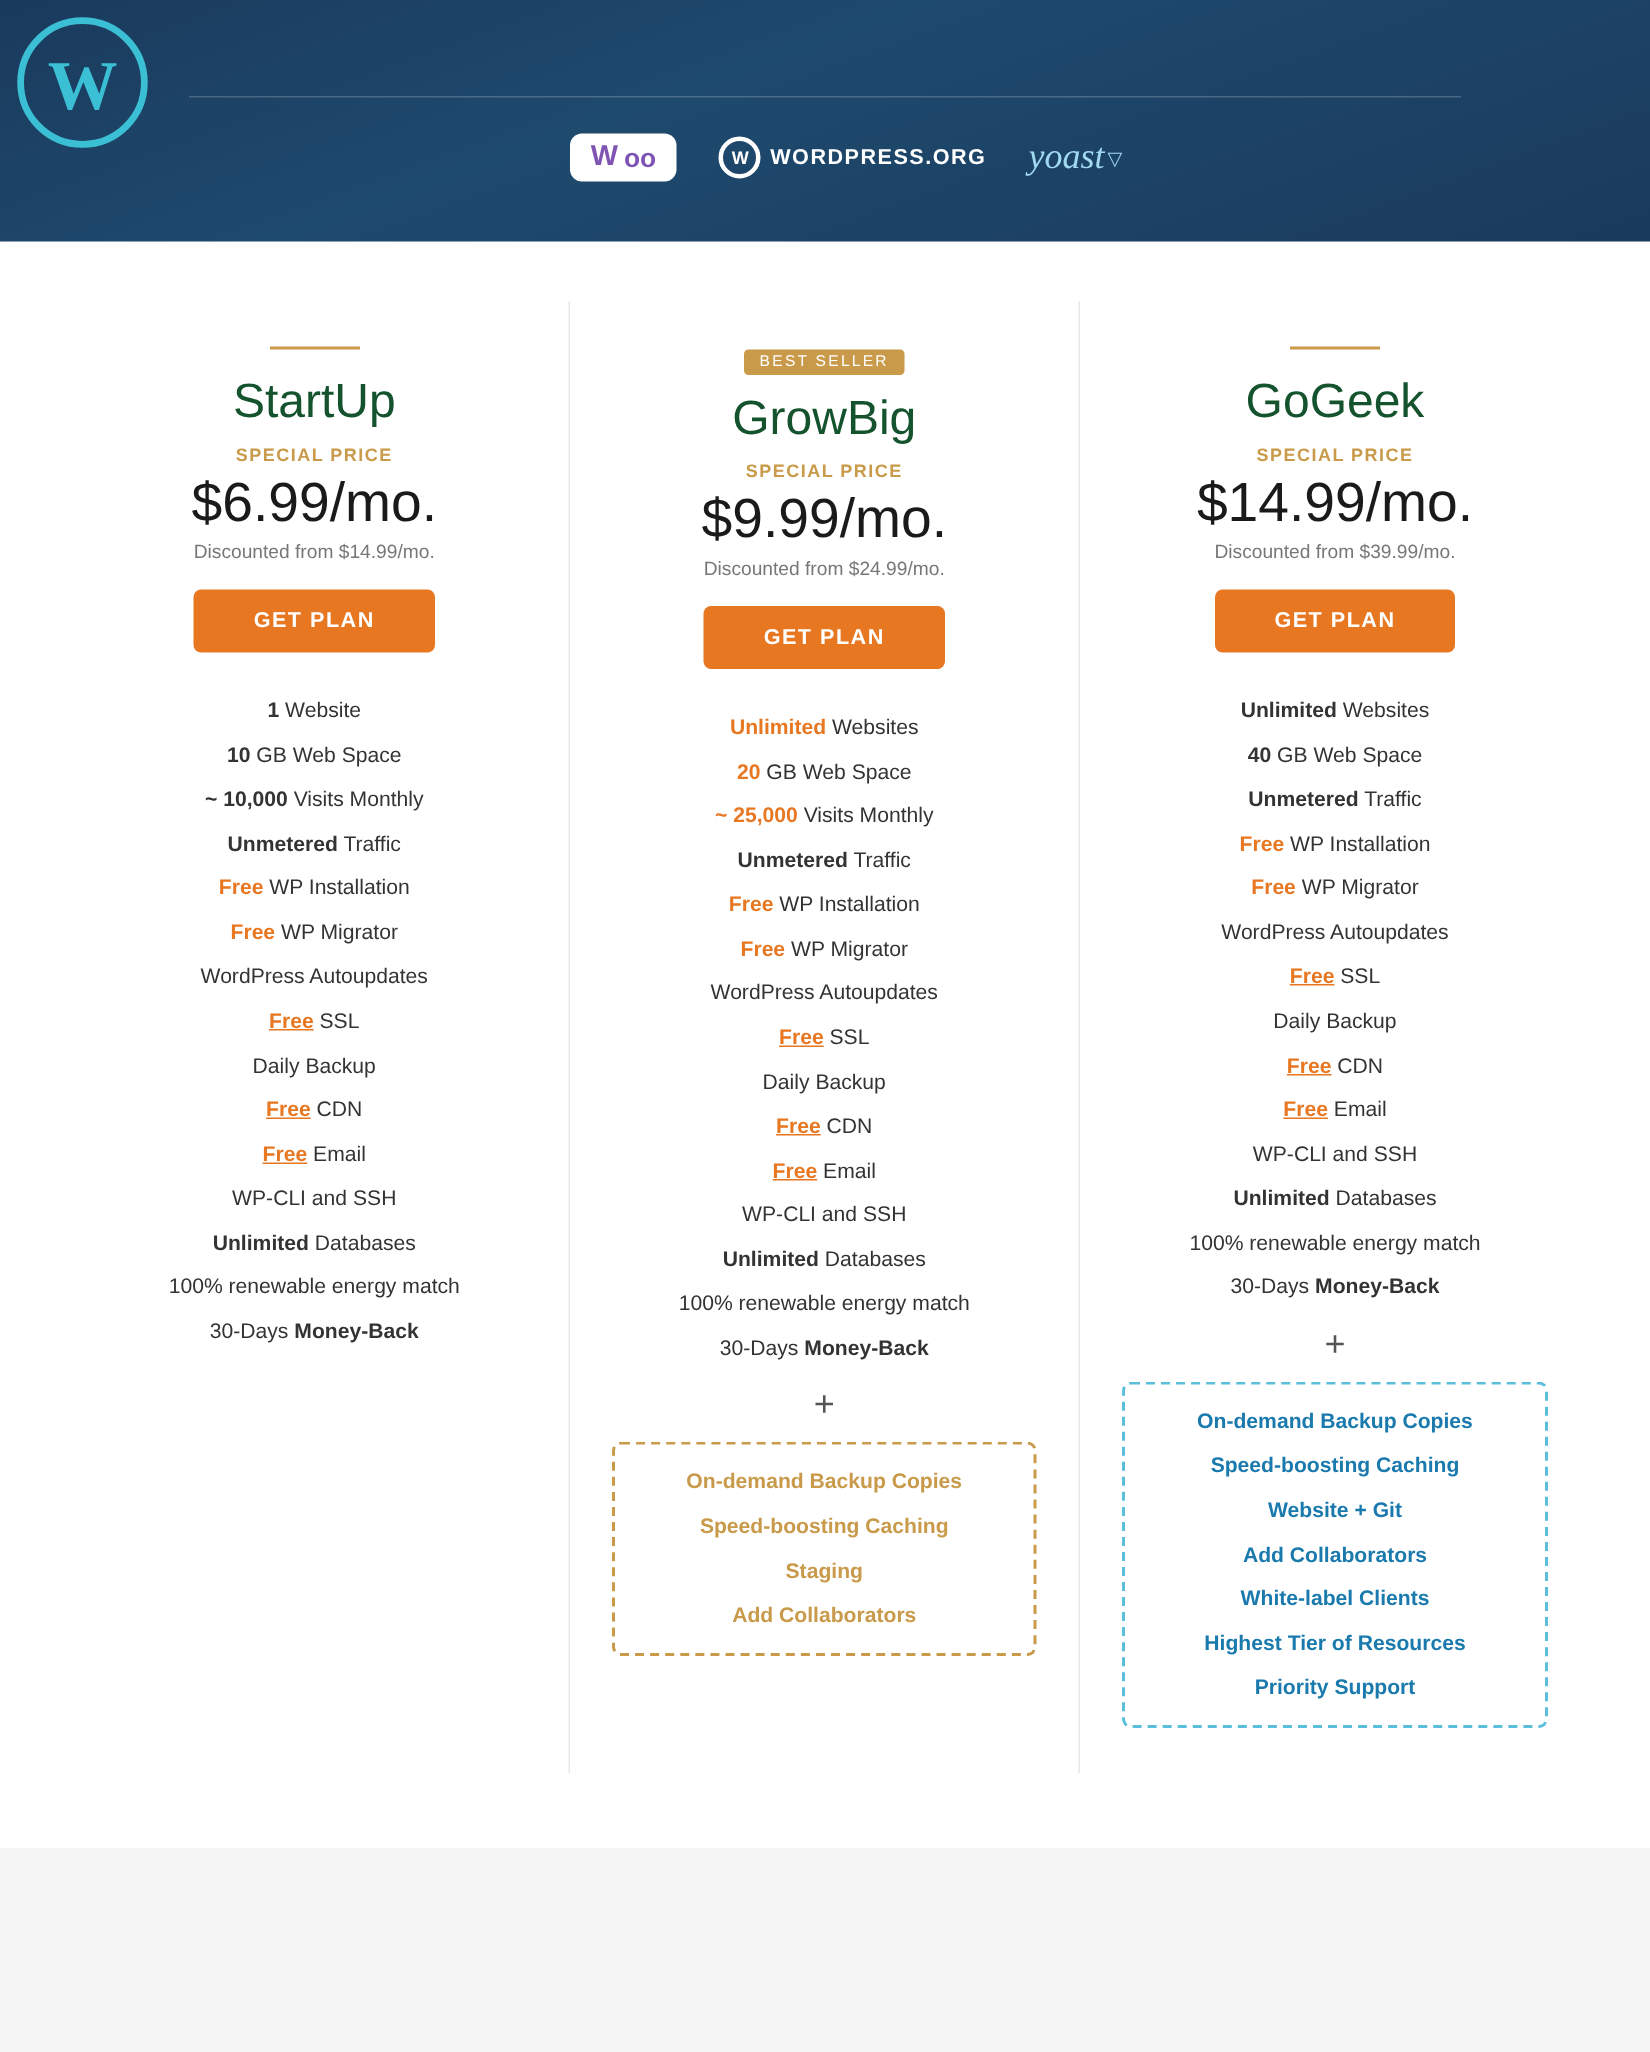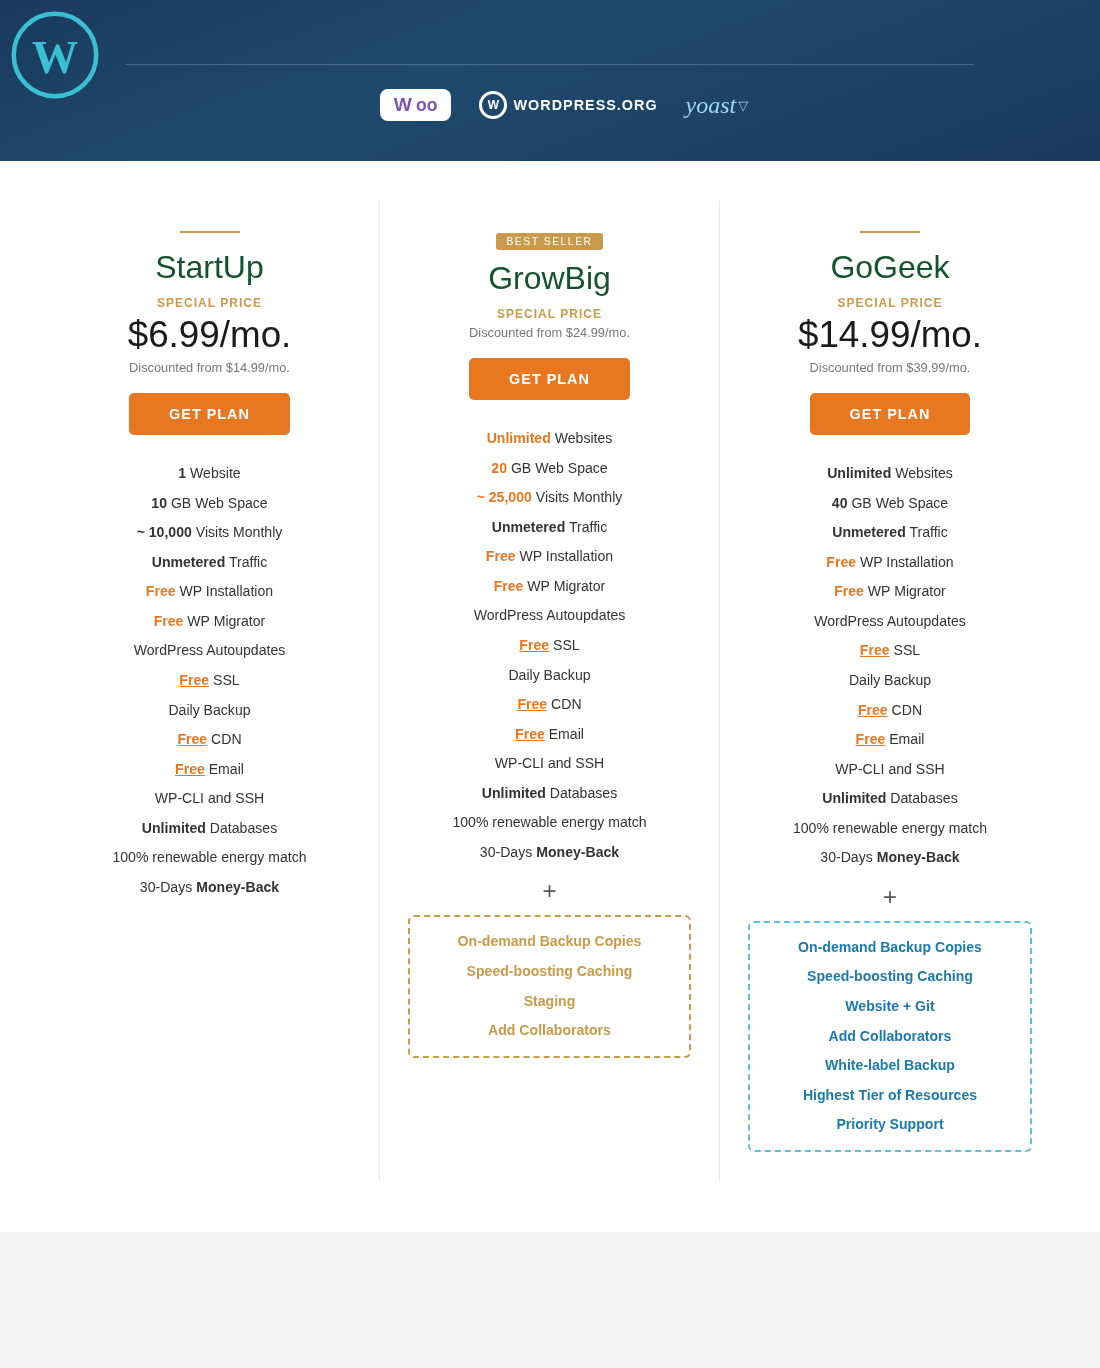--- a/index.html
+++ b/index.html
@@ -263,21 +263,21 @@
           <li><span>WordPress Autoupdates</span></li>
           <li><span class="highlight" style="text-decoration: underline;">Free</span><span> SSL</span></li>
           <li><span>Daily Backup</span></li>
           <li><span class="highlight" style="text-decoration: underline;">Free</span><span> CDN</span></li>
           <li><span class="highlight" style="text-decoration: underline;">Free</span><span> Email</span></li>
           <li><span>WP-CLI and SSH</span></li>
           <li><span class="bold">Unlimited</span><span> Databases</span></li>
           <li><span>100% renewable energy match</span></li>
           <li><span>30-Days </span><span class="bold">Money-Back</span></li>
         </ul></div>
-      <div class="plan-col"><div class="best-seller-badge">BEST SELLER</div><h2 class="plan-name">GrowBig</h2><div class="special-price-label">SPECIAL PRICE</div><div class="plan-discount">Discounted from $24.99/mo.</div><button class="get-plan-btn">GET PLAN</button><ul class="feature-list">
+      <div class="plan-col"><div class="best-seller-badge">BEST SELLER</div><h2 class="plan-name">GrowBig</h2><div class="special-price-label">SPECIAL PRICE</div><div class="plan-price">$9.99/mo.</div><div class="plan-discount">Discounted from $24.99/mo.</div><button class="get-plan-btn">GET PLAN</button><ul class="feature-list">
           <li><span class="highlight">Unlimited</span><span> Websites</span></li>
           <li><span class="highlight">20</span><span> GB Web Space</span></li>
           <li><span class="highlight">~ 25,000</span><span> Visits Monthly</span></li>
           <li><span class="bold">Unmetered</span><span> Traffic</span></li>
           <li><span class="highlight">Free</span><span> WP Installation</span></li>
           <li><span class="highlight">Free</span><span> WP Migrator</span></li>
           <li><span>WordPress Autoupdates</span></li>
           <li><span class="highlight" style="text-decoration: underline;">Free</span><span> SSL</span></li>
           <li><span>Daily Backup</span></li>
           <li><span class="highlight" style="text-decoration: underline;">Free</span><span> CDN</span></li>
@@ -308,19 +308,19 @@
           <li><span>WP-CLI and SSH</span></li>
           <li><span class="bold">Unlimited</span><span> Databases</span></li>
           <li><span>100% renewable energy match</span></li>
           <li><span>30-Days </span><span class="bold">Money-Back</span></li>
         </ul><div class="plus-separator">+</div><div class="extra-features-box blue-dashed">
           <ul class="extra-features-list blue">
             <li>On-demand Backup Copies</li>
             <li>Speed-boosting Caching</li>
             <li>Website + Git</li>
             <li>Add Collaborators</li>
-            <li>White-label Backup</li>
+            <li>White-label Clients</li>
             <li>Highest Tier of Resources</li>
             <li>Priority Support</li>
           </ul>
         </div></div>
     </div>
 </div>
 
 </body></html>

